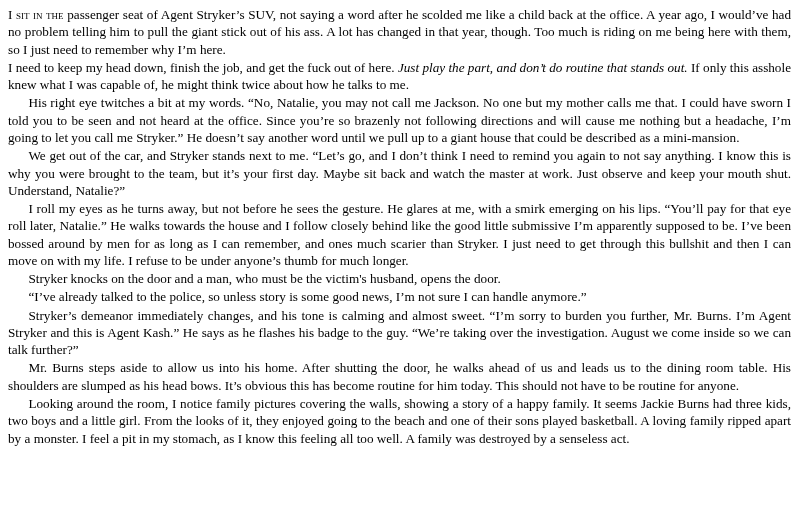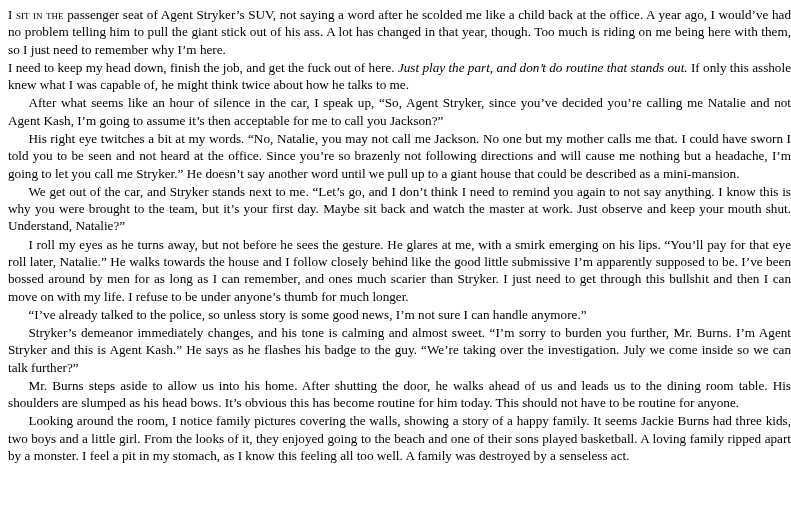--- a/index.html
+++ b/index.html
@@ -41,22 +41,22 @@
     font-style: italic;
   }
 </style>
 </head>
 <body>
 
 <div id="page">
   <div id="body-text">
       <p class="noindent"><span class="smallcaps">I sit in the</span><span> passenger seat of Agent Stryker’s SUV, not saying a word after he scolded me like a child back at the office. A year ago, I would’ve had no problem telling him to pull the giant stick out of his ass. A lot has changed in that year, though. Too much is riding on me being here with them, so I just need to remember why I’m here.</span></p>
       <p class="noindent"><span>I need to keep my head down, finish the job, and get the fuck out of here. </span><span class="italic">Just play the part, and don’t do routine that stands out.</span><span> If only this asshole knew what I was capable of, he might think twice about how he talks to me.</span></p>
-      <p class="indent"><span>After what seems like an hour of silence in the car, I speak up, “So, Agent Stryker, since you’ve decided you’re calling me Natalie and not Agent Kash, I’m going to assume it’s then acceptable for me to call you Jackson?”</span></p>
       <p class="indent"><span>His right eye twitches a bit at my words. “No, Natalie, you may not call me Jackson. No one but my mother calls me that. I could have sworn I told you to be seen and not heard at the office. Since you’re so brazenly not following directions and will cause me nothing but a headache, I’m going to let you call me Stryker.” He doesn’t say another word until we pull up to a giant house that could be described as a mini-mansion.</span></p>
       <p class="indent"><span>We get out of the car, and Stryker stands next to me. “Let’s go, and I don’t think I need to remind you again to not say anything. I know this is why you were brought to the team, but it’s your first day. Maybe sit back and watch the master at work. Just observe and keep your mouth shut. Understand, Natalie?”</span></p>
       <p class="indent"><span>I roll my eyes as he turns away, but not before he sees the gesture. He glares at me, with a smirk emerging on his lips. “You’ll pay for that eye roll later, Natalie.” He walks towards the house and I follow closely behind like the good little submissive I’m apparently supposed to be. I’ve been bossed around by men for as long as I can remember, and ones much scarier than Stryker. I just need to get through this bullshit and then I can move on with my life. I refuse to be under anyone’s thumb for much longer.</span></p>
+      <p class="indent"><span>Stryker knocks on the door and a man, who must be the victim's husband, opens the door.</span></p>
       <p class="indent"><span>“I’ve already talked to the police, so unless story is some good news, I’m not sure I can handle anymore.”</span></p>
-      <p class="indent"><span>Stryker’s demeanor immediately changes, and his tone is calming and almost sweet. “I’m sorry to burden you further, Mr. Burns. I’m Agent Stryker and this is Agent Kash.” He says as he flashes his badge to the guy. “We’re taking over the investigation. July we come inside so we can talk further?”</span></p>
+      <p class="indent"><span>Stryker’s demeanor immediately changes, and his tone is calming and almost sweet. “I’m sorry to burden you further, Mr. Burns. I’m Agent Stryker and this is Agent Kash.” He says as he flashes his badge to the guy. “We’re taking over the investigation. August we come inside so we can talk further?”</span></p>
       <p class="indent"><span>Mr. Burns steps aside to allow us into his home. After shutting the door, he walks ahead of us and leads us to the dining room table. His shoulders are slumped as his head bows. It’s obvious this has become routine for him today. This should not have to be routine for anyone.</span></p>
       <p class="indent"><span>Looking around the room, I notice family pictures covering the walls, showing a story of a happy family. It seems Jackie Burns had three kids, two boys and a little girl. From the looks of it, they enjoyed going to the beach and one of their sons played basketball. A loving family ripped apart by a monster. I feel a pit in my stomach, as I know this feeling all too well. A family was destroyed by a senseless act.</span></p>
     </div>
 </div>
 
 </body></html>

